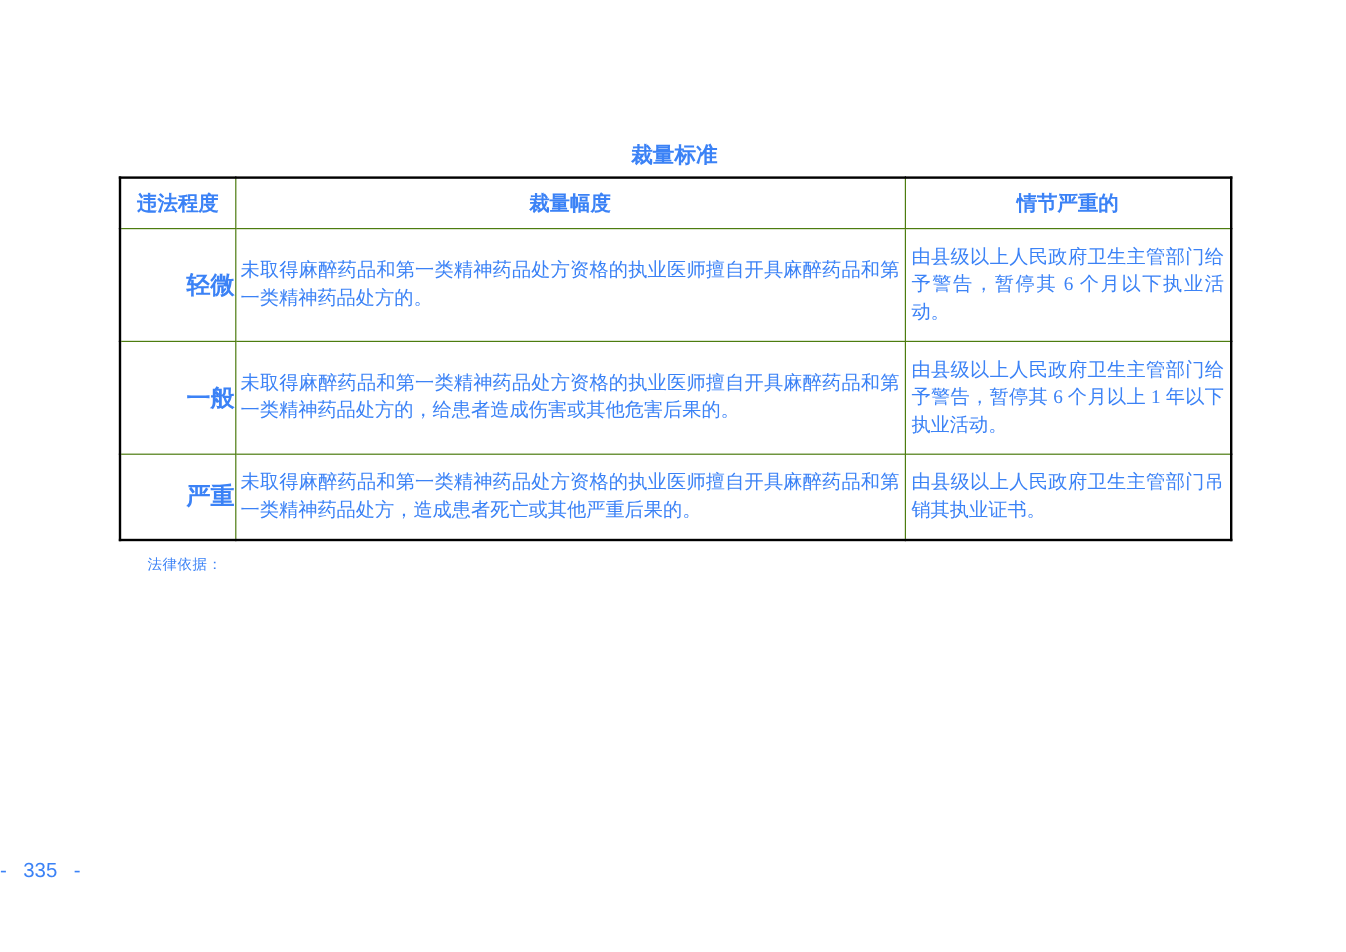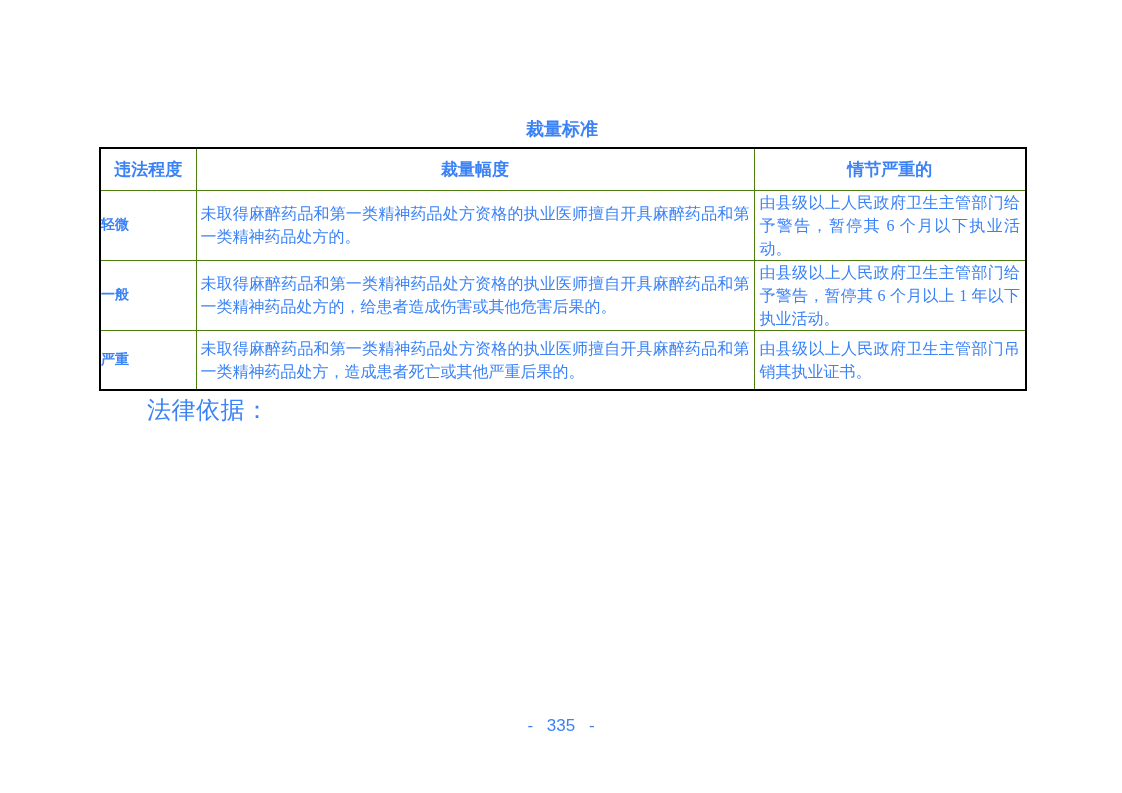--- a/index.html
+++ b/index.html
@@ -39,62 +39,61 @@
     vertical-align: middle;
   }
   table.discretion-table th {
     font-family: "Liberation Sans", "DejaVu Sans", sans-serif;
     font-weight: bold;
     font-size: 17px;
     text-align: center;
     height: 42px;
   }
   td.degree-cell {
-    text-align: left;
+    text-align: right;
     font-weight: bold;
-    font-size: 14px;
+    font-size: 20px;
     font-family: "Liberation Serif", "DejaVu Serif", serif;
   }
   td.consequence-cell {
     font-size: 16px;
     line-height: 23px;
     padding: 3px 4px;
     text-align: justify;
   }
   td.range-cell {
     font-size: 16px;
     line-height: 23px;
-    padding: 0 5px;
+    padding: 12px 5px;
     text-align: justify;
   }
   tr.row-minor   { height: 51px; }
   tr.row-general { height: 66px; }
   tr.row-severe  { height: 60px; }
   .article-heading {
     margin-top: 7px;
     font-weight: bold;
     font-size: 21px;
     line-height: 35px;
     text-indent: 2em;
     text-align: justify;
     letter-spacing: 0.5px;
   }
   .body-paragraph {
-    font-size: 24px;
+    font-size: 12px;
     line-height: 38px;
     text-indent: 2em;
     text-align: justify;
     letter-spacing: 0.5px;
   }
   .page-number {
     position: absolute;
     top: 716px;
     left: 0;
     width: 1122px;
-    text-align: center;
     font-family: "Liberation Sans", "DejaVu Sans", sans-serif;
     font-size: 17px;
     word-spacing: 9px;
   }
 </style>
 </head>
 <body>
 
 <div class="page">
   <div class="content">

